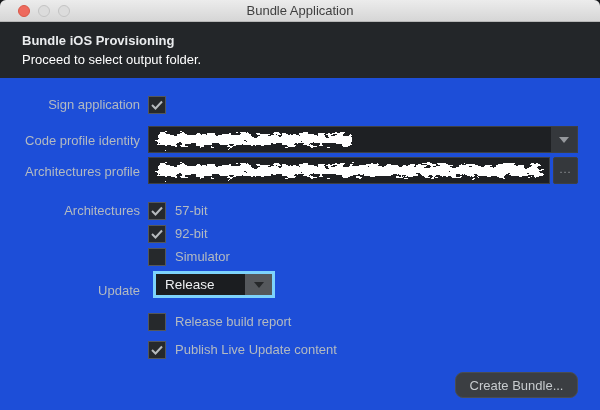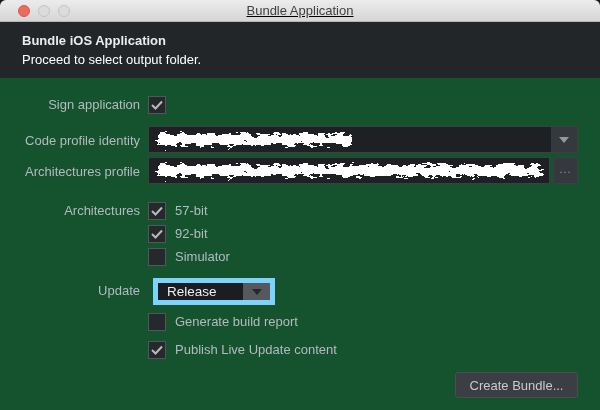--- a/index.html
+++ b/index.html
@@ -3,58 +3,58 @@
 <meta charset="utf-8">
 <style>
   html,body{margin:0;padding:0;background:#17181a;}
   *{box-sizing:border-box;}
   body{font-family:"Liberation Sans","DejaVu Sans",sans-serif;}
   .window{position:relative;width:600px;height:410px;overflow:hidden;border-radius:6px 6px 0 0;background:#2d3034;}
 
   
   .titlebar{position:absolute;top:0;left:0;width:600px;height:22px;
     background:linear-gradient(#ececec,#d6d6d6);border-bottom:1px solid #b6b6b6;
-    display:flex;align-items:center;justify-content:center;text-decoration:underline;}
+    display:flex;align-items:center;justify-content:center;}
   .title-text{font-size:13px;color:#3f3f3f;}
   .traffic{position:absolute;left:18px;top:5px;display:flex;gap:8px;}
   .tl{width:12px;height:12px;border-radius:50%;}
   .tl.red{background:#ee6a5e;border:1px solid #d85848;}
   .tl.dis{background:#dcdcdc;border:1px solid #c3c3c3;}
 
   
   .header-panel{position:absolute;top:22px;left:0;width:600px;height:56px;background:#232629;padding:9px 22px 0 22px;}
   .hp-title{font-size:13px;font-weight:bold;color:#eaecee;line-height:19px;}
   .hp-sub{font-size:13px;color:#ffffff;line-height:19px;}
 
   
-  .content{position:absolute;top:78px;left:0;width:600px;height:332px;background:#14532d;padding-left:9px;}
+  .content{position:absolute;top:78px;left:0;width:600px;height:332px;background:#1d4ed8;padding-left:9px;}
   .flabel{position:absolute;left:0;width:140px;text-align:right;font-size:13px;color:#b3bac1;line-height:18px;}
 
   .checkbox{position:absolute;width:18px;height:18px;background:#26292c;border:1px solid #54575a;
     display:flex;align-items:center;justify-content:center;}
   .check{display:none;width:12px;height:10px;stroke:#b7bbbe;stroke-width:2;fill:none;}
   .checkbox.checked .check{display:block;}
   .cb-label{position:absolute;left:175px;font-size:13px;color:#b3bac1;line-height:18px;}
 
   .field{position:absolute;background:#1e2023;border:1px solid #3d4043;height:27px;}
   .combo{display:flex;align-items:center;justify-content:space-between;overflow:hidden;}
   .scribble{margin-left:2px;display:block;}
   .arrow-btn{width:26px;height:100%;background:#35383c;display:flex;align-items:center;justify-content:center;flex:none;}
   .tri-down{width:0;height:0;border-left:5px solid transparent;border-right:5px solid transparent;border-top:6px solid #96999d;}
   .dots-btn{position:absolute;width:25px;height:27px;background:#35383c;border:1px solid #3d4043;border-radius:2px;
     color:#9a9da1;font-size:11px;letter-spacing:1px;display:flex;align-items:center;justify-content:center;padding-bottom:4px;}
 
-  .variant-combo{position:absolute;left:153px;top:200px;width:122px;height:27px;background:#1b1d20;border:5px solid #7dd3fc;
+  .variant-combo{position:absolute;left:153px;top:193px;width:122px;height:27px;background:#1b1d20;border:3px solid #7dd3fc;
     display:flex;align-items:center;}
   .variant-value{flex:1;padding-left:9px;font-size:13.5px;color:#edeff1;}
   .variant-arrow{width:27px;height:100%;background:#55585c;display:flex;align-items:center;justify-content:center;flex:none;}
   .variant-arrow .tri{width:0;height:0;border-left:5px solid transparent;border-right:5px solid transparent;border-top:6px solid #26282a;}
 
   .create-btn{position:absolute;left:455px;top:294px;width:123px;height:26px;background:#3b3e42;border:1px solid #4a4d51;
-    border-radius:3px;color:#c7cbce;font-size:13px;display:flex;align-items:center;justify-content:center;}
+    border-radius:8px;color:#c7cbce;font-size:13px;display:flex;align-items:center;justify-content:center;}
 </style>
 </head>
 <body>
 
 <div class="window">
 
   <svg width="0" height="0" style="position:absolute">
     <defs>
       <filter id="roughen" x="-20%" y="-60%" width="140%" height="220%">
         <feTurbulence type="fractalNoise" baseFrequency="0.11 0.28" numOctaves="3" result="n"></feTurbulence>
@@ -66,21 +66,21 @@
   <div class="titlebar">
     <div class="traffic">
       <div class="tl red"></div>
       <div class="tl dis"></div>
       <div class="tl dis"></div>
     </div>
     <div class="title-text">Bundle Application</div>
   </div>
 
   <div class="header-panel">
-    <div class="hp-title">Bundle iOS Application</div>
+    <div class="hp-title">Bundle iOS Provisioning</div>
     <div class="hp-sub">Proceed to select output folder.</div>
   </div>
 
   <div class="content">
 
     <div class="flabel" style="top:18px;">Sign application</div>
     <div class="checkbox checked" style="left:148px;top:18px;">
       <svg class="check" viewBox="0 0 12 10">
           <polyline points="1,5 4.5,8.5 11,1.5"></polyline>
         </svg>
@@ -129,21 +129,21 @@
     <div class="variant-combo">
       <div class="variant-value">Release</div>
       <div class="variant-arrow">
         <div class="tri"></div>
       </div>
     </div>
 
     <div class="checkbox" style="left:148px;top:235px;">
       
     </div>
-    <div class="cb-label" style="top:235px;">Generate build report</div>
+    <div class="cb-label" style="top:235px;">Release build report</div>
 
     <div class="checkbox checked" style="left:148px;top:263px;">
       <svg class="check" viewBox="0 0 12 10">
           <polyline points="1,5 4.5,8.5 11,1.5"></polyline>
         </svg>
     </div>
     <div class="cb-label" style="top:263px;">Publish Live Update content</div>
 
     <div class="create-btn">Create Bundle...</div>
 

